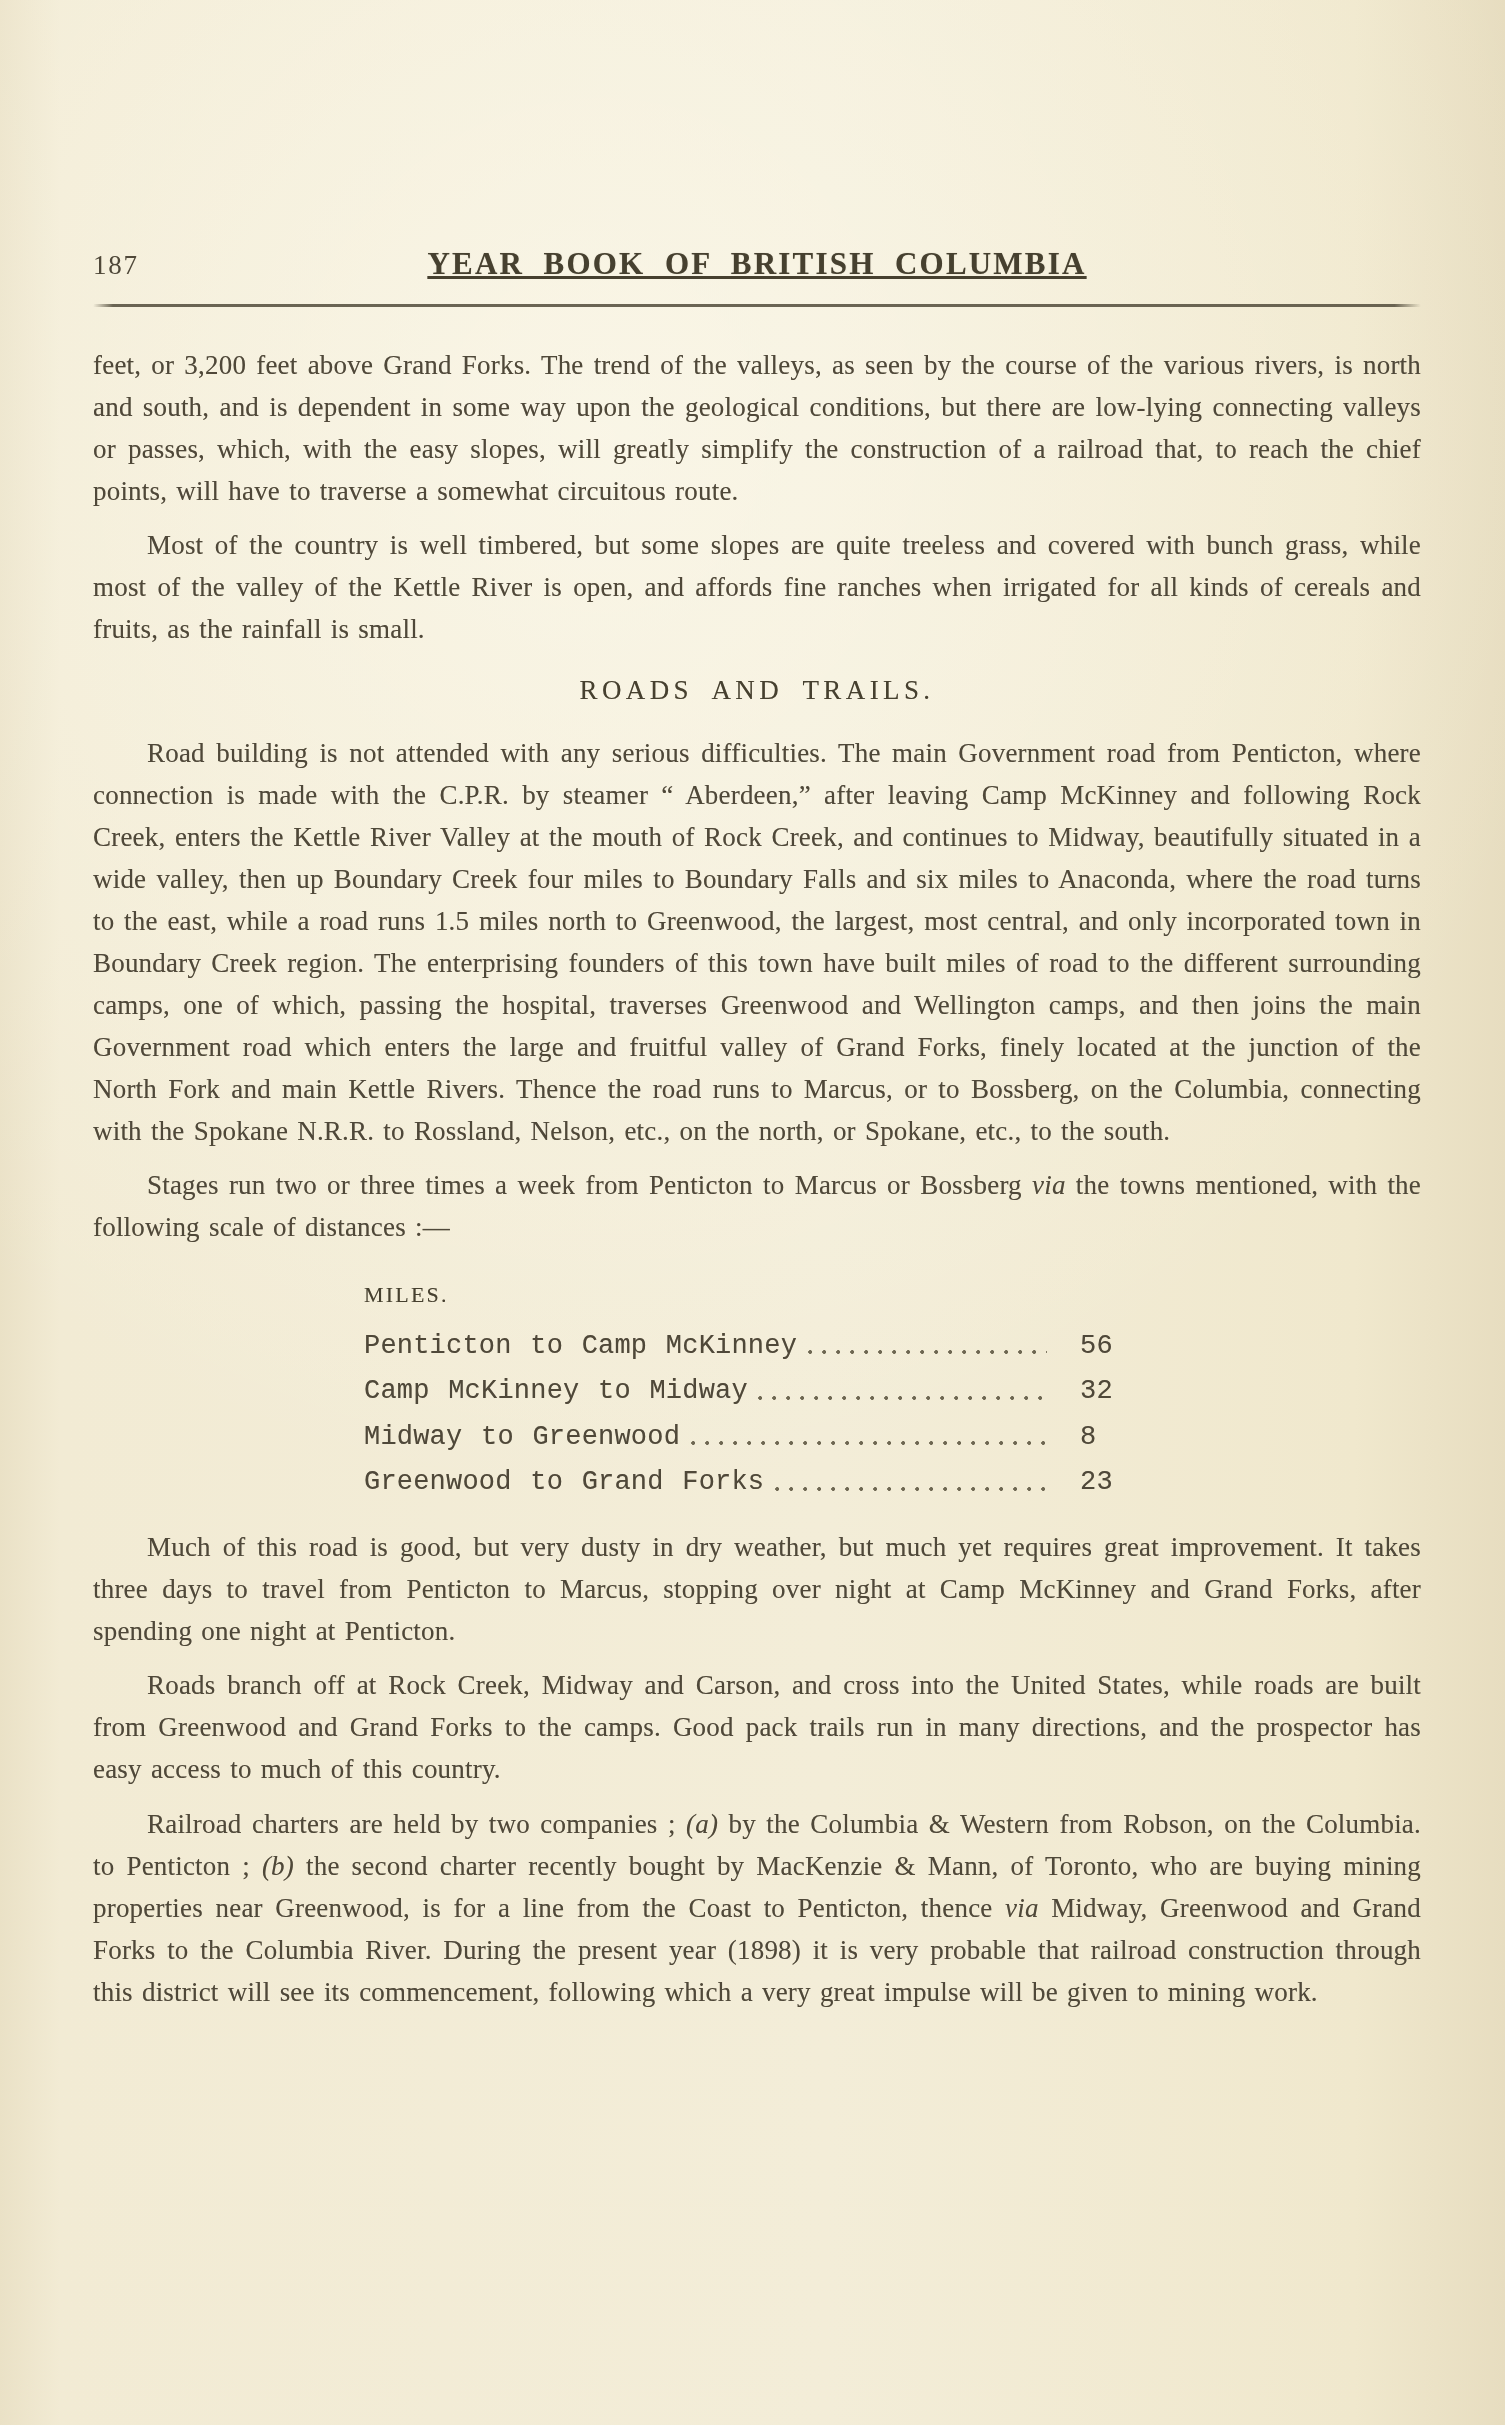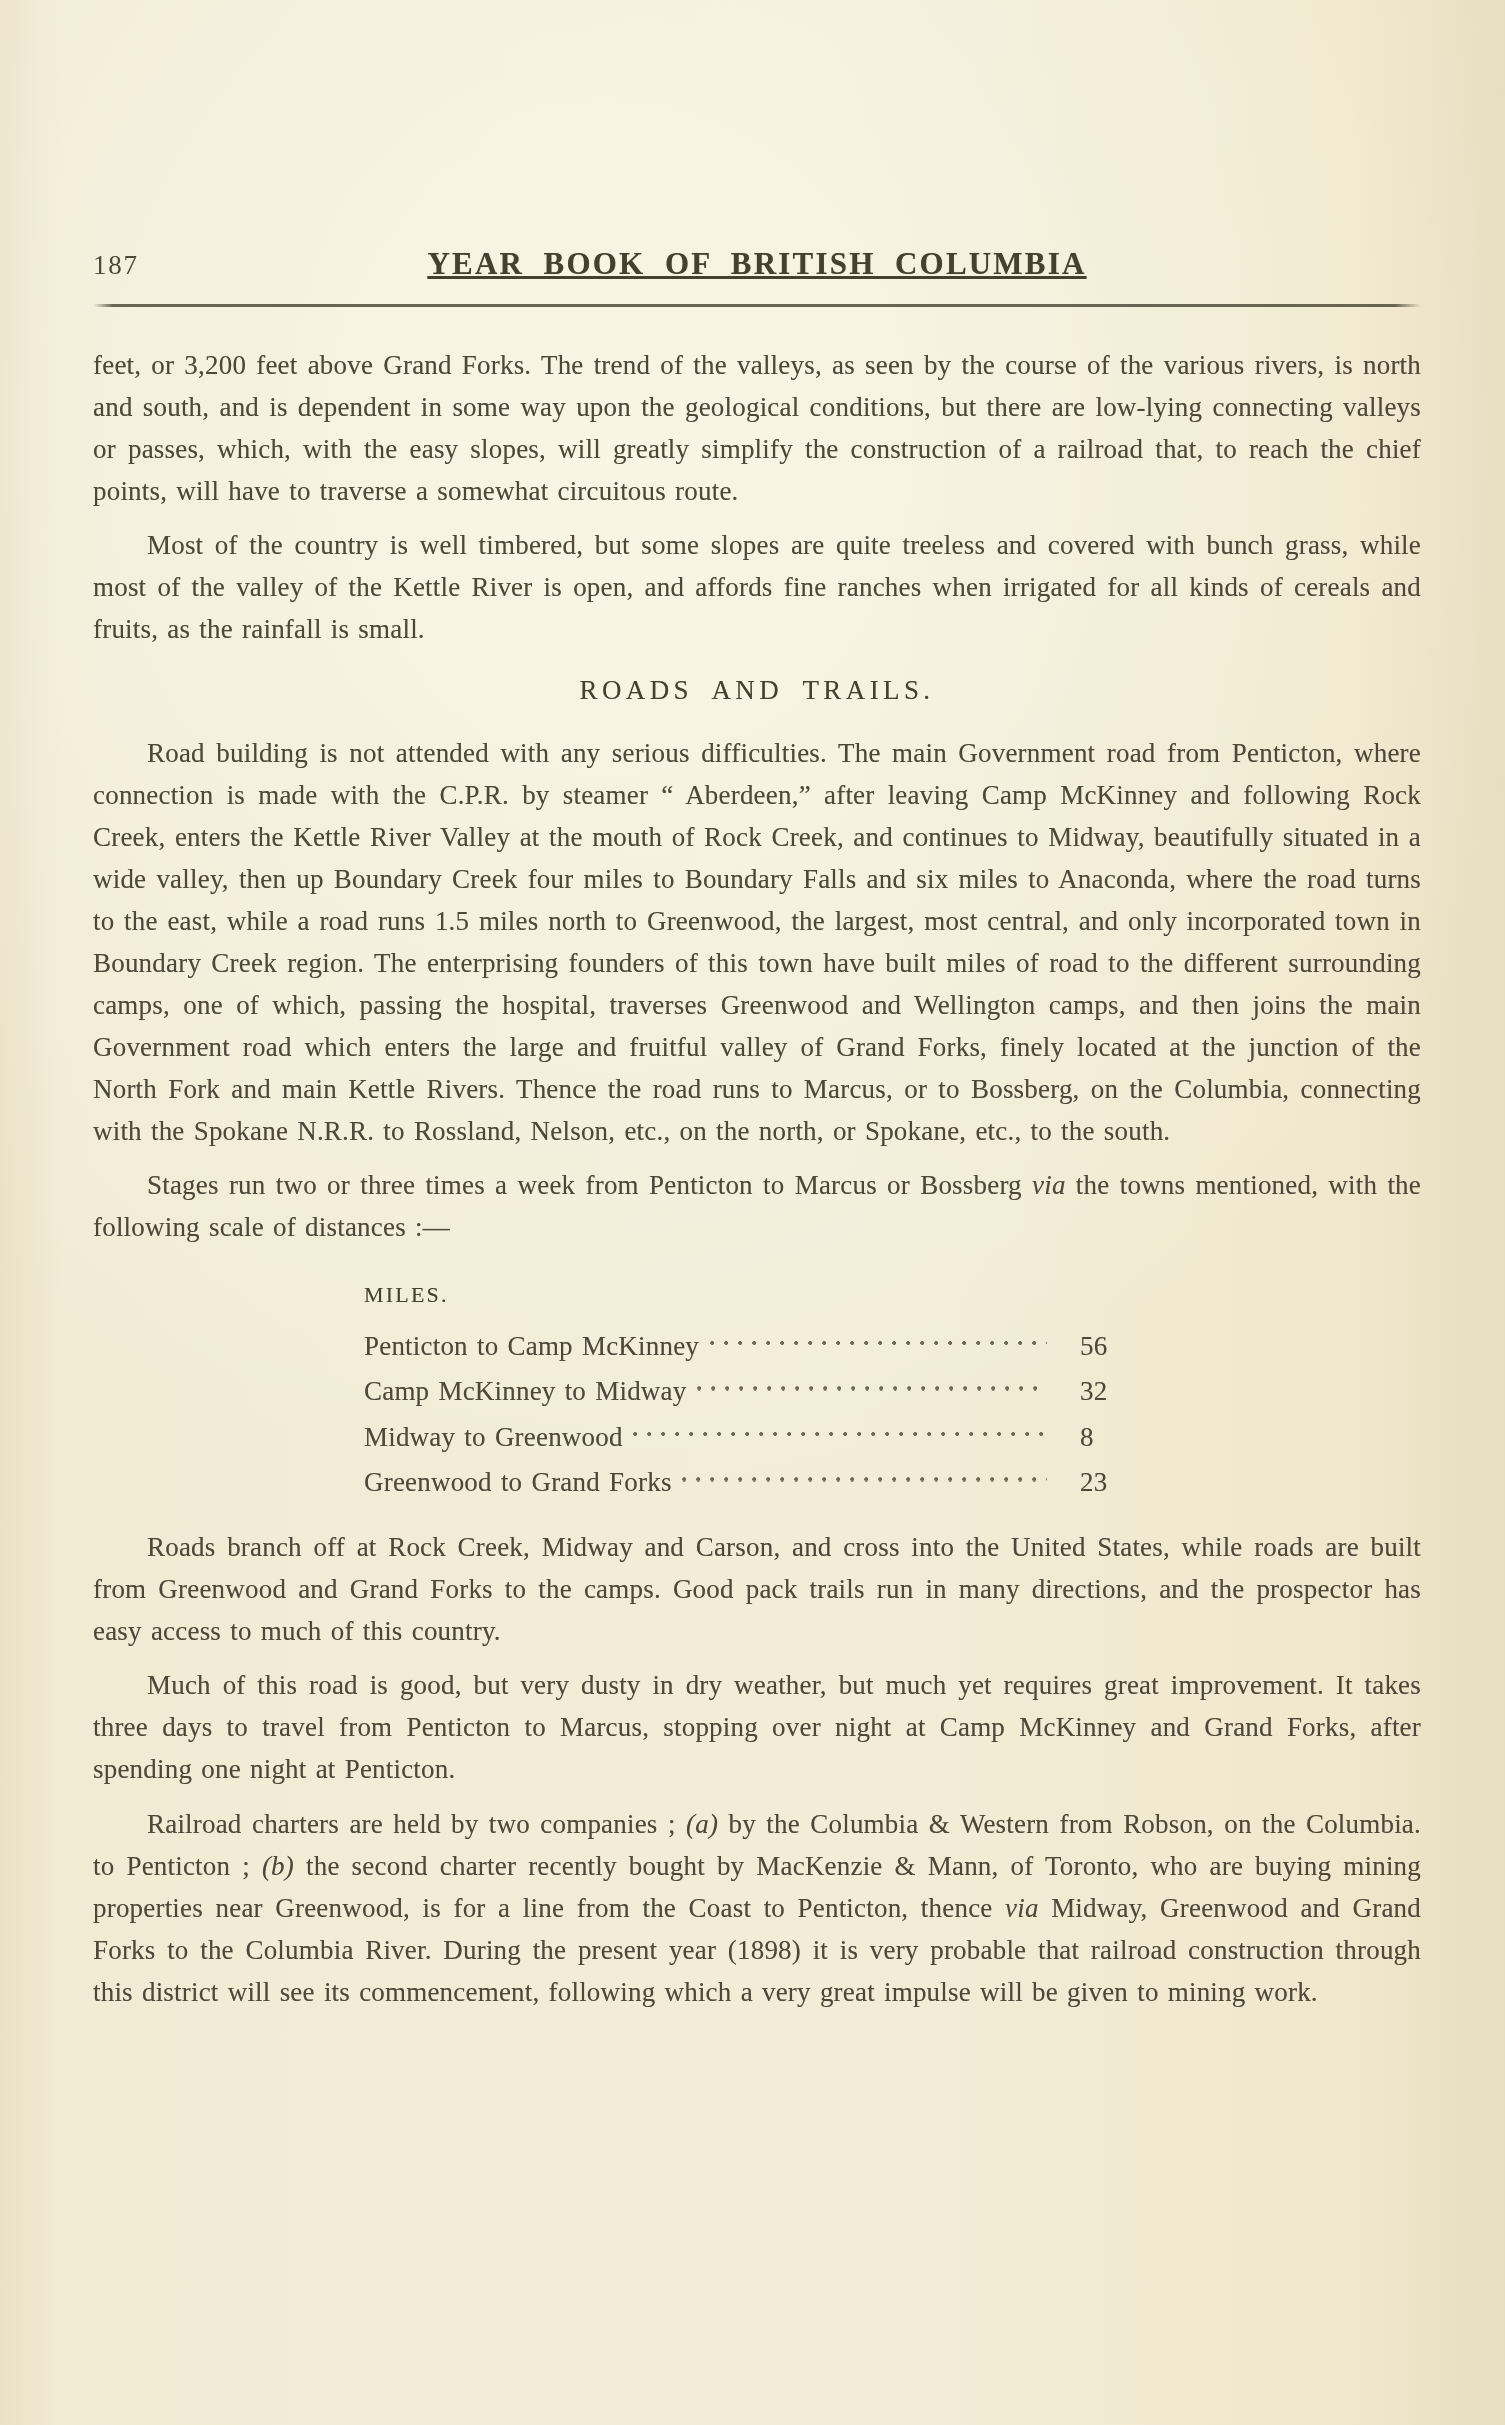--- a/index.html
+++ b/index.html
@@ -92,23 +92,24 @@
   }
   .miles-header{
     text-align:right;
     font-size:22px;
     letter-spacing:2.2px;
     margin-bottom:15.7px;
     color:var(--ink-dark);
   }
   .m-row{
     display:flex;
-    align-items:center;
+    align-items:flex-end;
     margin-bottom:17.5px;
     line-height:28px;
+    font-family:Liberation Mono, monospace;
   }
   .m-route{white-space:nowrap;}
   .m-dots{
     flex:1;
     height:4.4px;
     margin:0 33px 5.2px 10.5px;
     background-image:radial-gradient(circle at 2.2px 2.2px, #6e6752 1.7px, rgba(0,0,0,0) 2.3px);
     background-size:14px 4.4px;
     background-repeat:repeat-x;
     background-position:left bottom;
@@ -165,21 +166,21 @@
             </div>
             <div class="m-row">
               <span class="m-route">Greenwood to Grand Forks</span>
               <span class="m-dots"></span>
               <span class="m-val">23</span>
             </div>
           </div>
       </div>
 
       <div id="closing-paragraphs">
+          <p class="para indent"><span>Much of this road is good, but very dusty in dry weather, but much yet requires great improvement.  It takes three days to travel from Penticton to Marcus, stopping over night at Camp McKinney and Grand Forks, after spending one night at Penticton.</span></p>
           <p class="para indent"><span>Roads branch off at Rock Creek, Midway and Carson, and cross into the United States, while roads are built from Greenwood and Grand Forks to the camps.  Good pack trails run in many directions, and the prospector has easy access to much of this country.</span></p>
-          <p class="para indent"><span>Much of this road is good, but very dusty in dry weather, but much yet requires great improvement.  It takes three days to travel from Penticton to Marcus, stopping over night at Camp McKinney and Grand Forks, after spending one night at Penticton.</span></p>
           <p class="para indent"><span>Railroad charters are held by two companies ; </span><span class="it">(a)</span><span> by the Columbia &amp; Western from Robson, on the Columbia. to Penticton ; </span><span class="it">(b)</span><span> the second charter recently bought by MacKenzie &amp; Mann, of Toronto, who are buying mining properties near Greenwood, is for a line from the Coast to Penticton, thence </span><span class="it">via</span><span> Midway, Greenwood and Grand Forks to the Columbia River.  During the present year (1898) it is very probable that railroad construction through this district will see its commencement, following which a very great impulse will be given to mining work.</span></p>
         </div>
     </main>
 
   </div>
 </div>
 
 
 </body></html>

